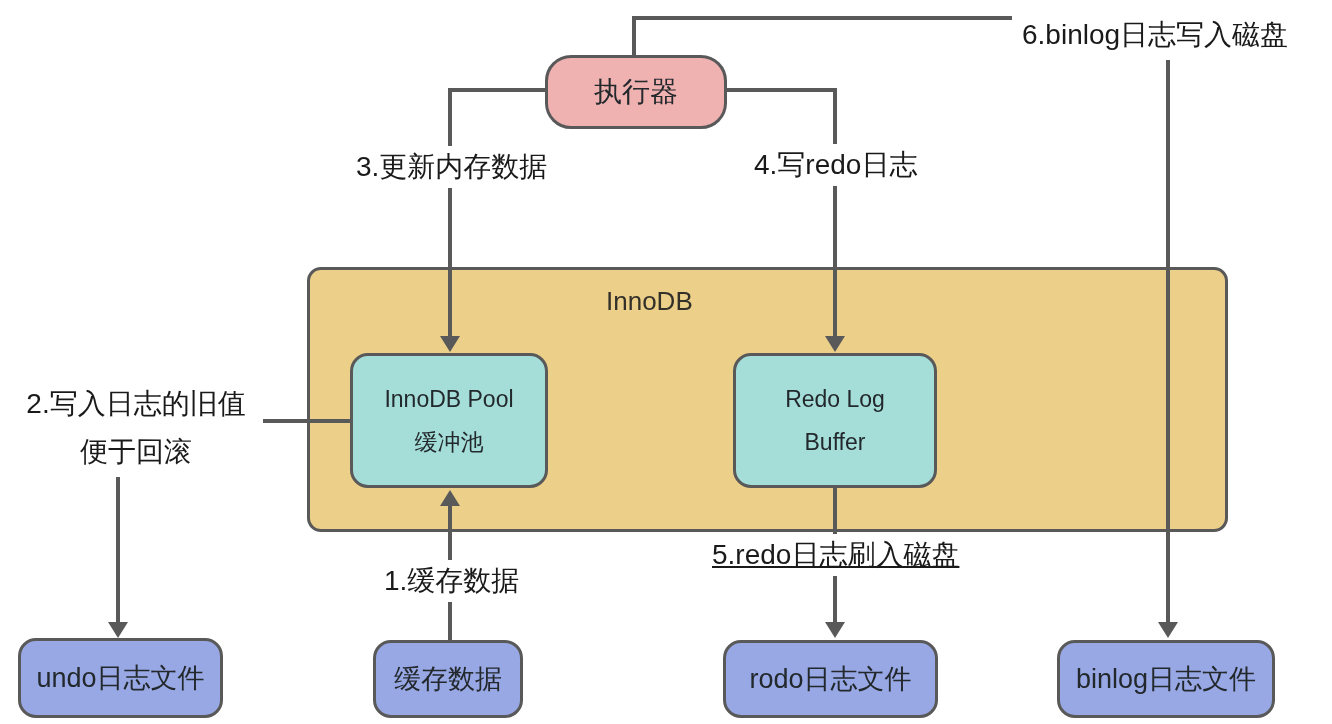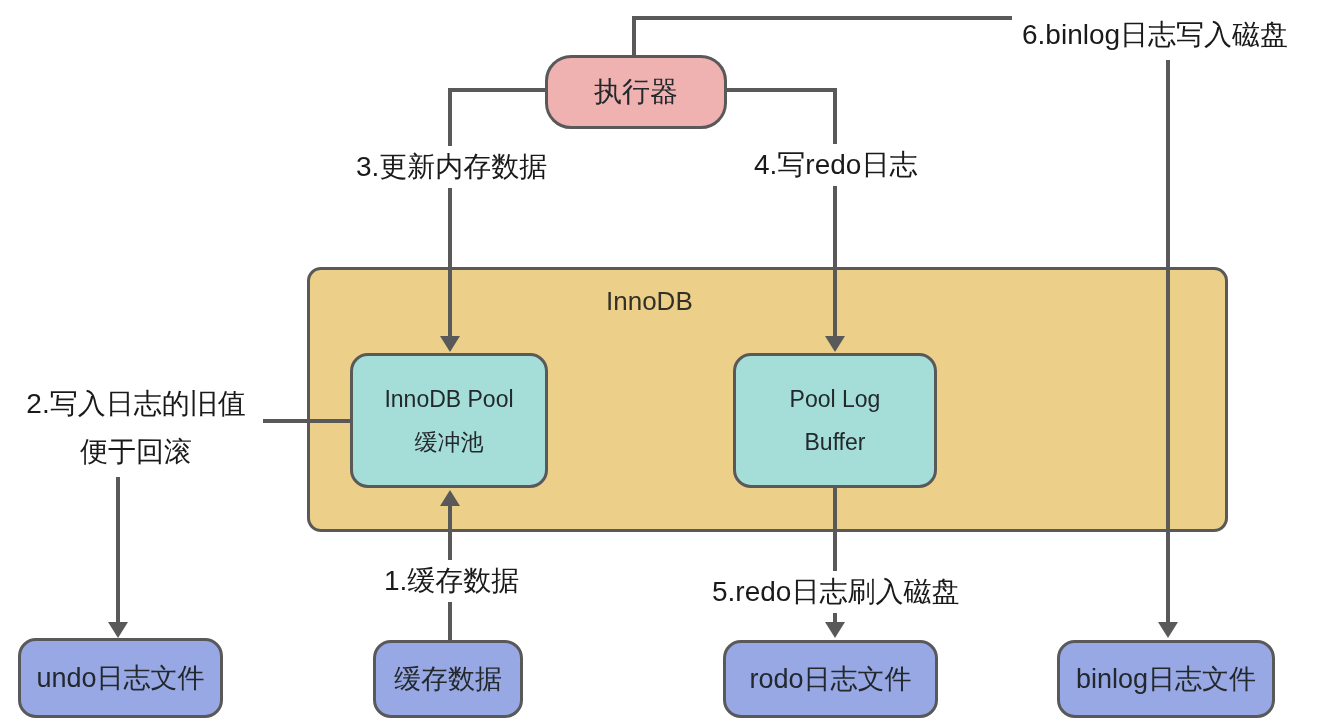--- a/index.html
+++ b/index.html
@@ -104,21 +104,21 @@
     padding: 2px 6px;
   }
   .step1 { left: 378px;  top: 560px; }
   .step2 {
     left: 18px; top: 380px; width: 236px;
     text-align: center; line-height: 48px;
     background: transparent; padding: 0;
   }
   .step3 { left: 350px;  top: 146px; }
   .step4 { left: 748px;  top: 144px; }
-  .step5 { left: 706px;  top: 571px; }
+  .step5 { left: 706px;  top: 534px; text-decoration: underline; }
   .step6 { left: 1012px; top: 10px; padding: 6px 10px; }
 </style>
 </head>
 <body>
 
 <div id="canvas">
 
   <div class="node innodb">
     <span class="innodb-label">InnoDB</span>
   </div>
@@ -153,21 +153,21 @@
   <div class="step step6">6.binlog日志写入磁盘</div>
 
   <div class="node executor">执行器</div>
 
   <div class="node mem buffer-pool">
     <div class="l1t">InnoDB Pool</div>
     <div class="l2">缓冲池</div>
   </div>
 
   <div class="node mem redo-buffer">
-    <div class="l1t">Pool Log</div>
+    <div class="l1t">Redo Log</div>
     <div class="l2">Buffer</div>
   </div>
 
   <div class="node file undo-file">undo日志文件</div>
   <div class="node file disk-file">缓存数据</div>
   <div class="node file binlog-file">binlog日志文件</div>
   <div class="node file redo-file">rodo日志文件</div>
 
 </div>
 

